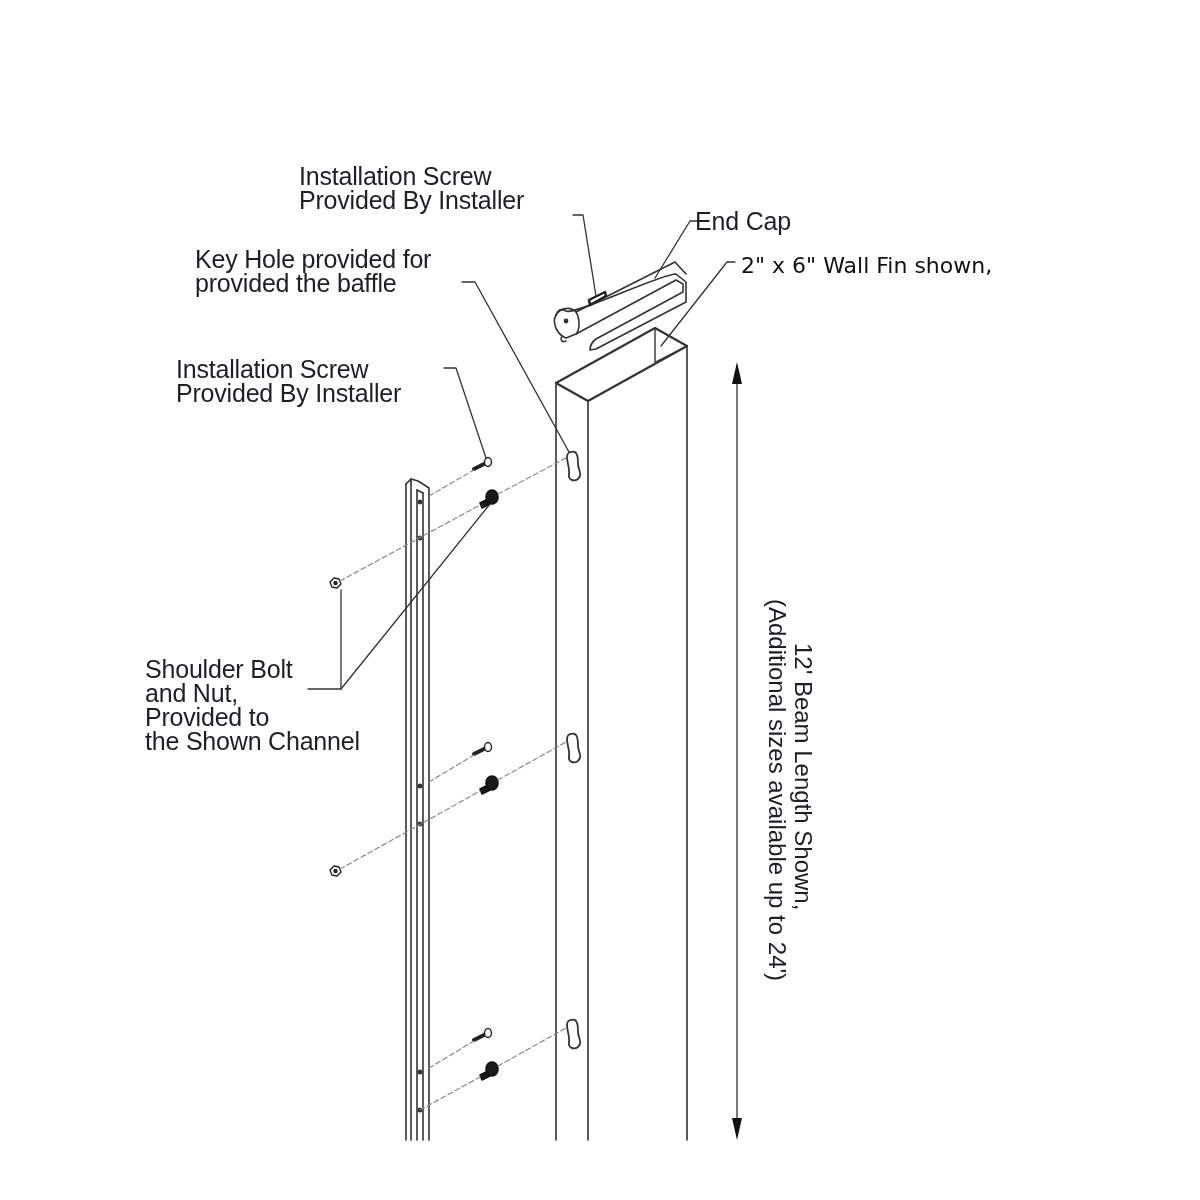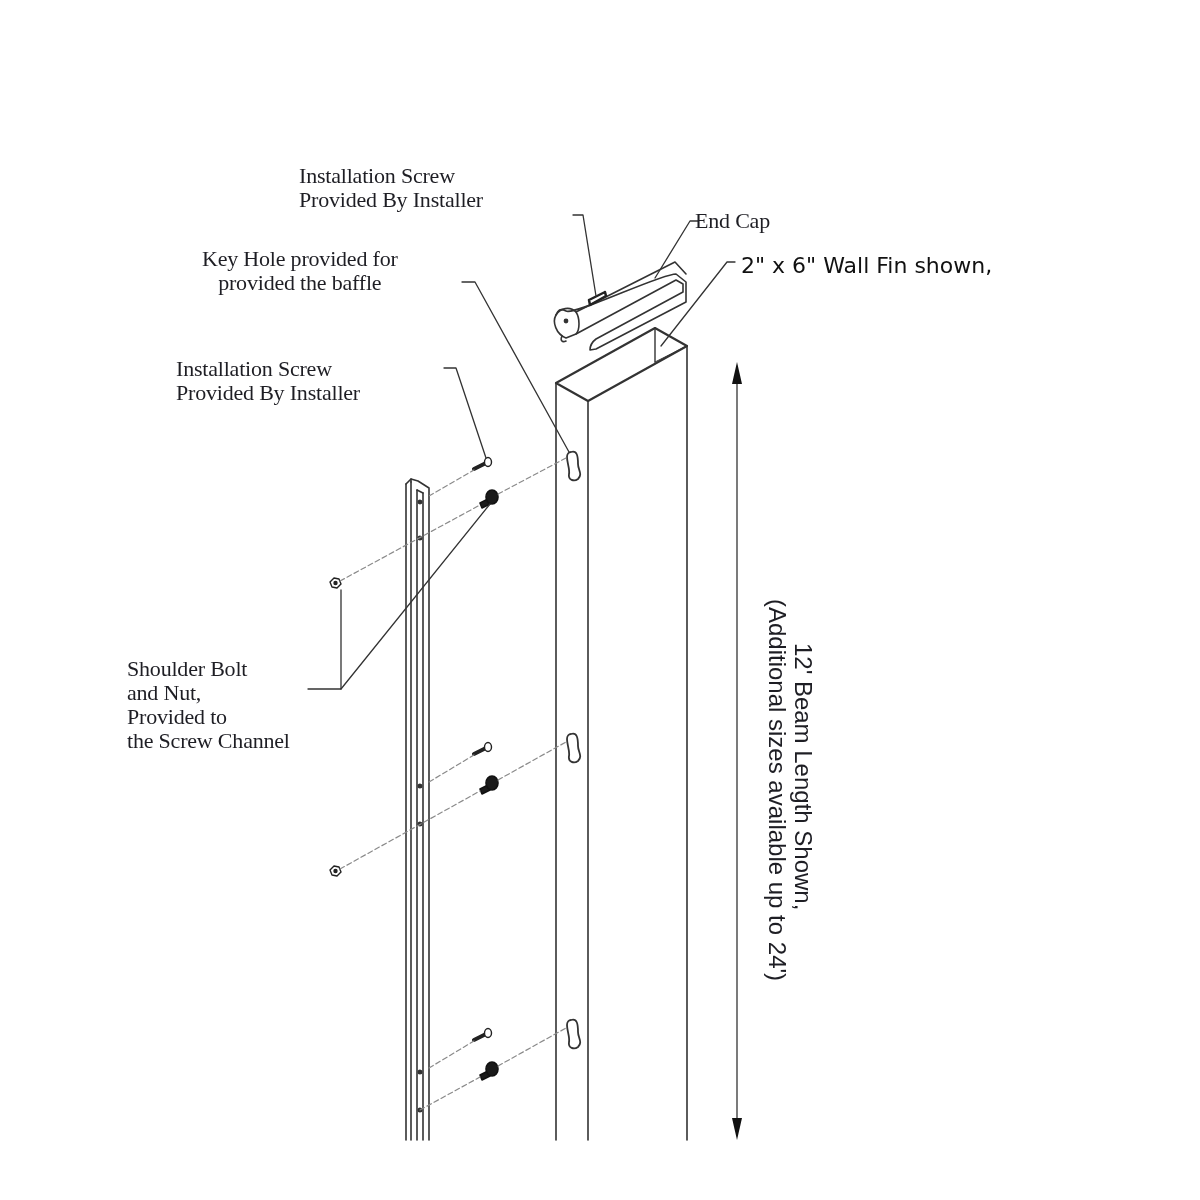--- a/index.html
+++ b/index.html
@@ -1,18 +1,18 @@
 <!DOCTYPE html>
 <html><head>
 <meta charset="utf-8">
 <style>
   html, body { margin: 0; padding: 0; background: #ffffff; }
   body { width: 1200px; height: 1200px; position: relative; overflow: hidden; }
   #diagram { position: absolute; left: 0; top: 0; width: 1200px; height: 1200px; }
-  .lbl { position: absolute; color: #1e1e24; font-family: Liberation Serif, serif; font-size: 22px; line-height: 24px; white-space: nowrap; letter-spacing: -0.2px; }
+  .lbl { position: absolute; color: #1e1e24; font-family: Liberation Sans, sans-serif; font-size: 25px; line-height: 24px; white-space: nowrap; letter-spacing: -0.2px; }
   .lbl-alt { position: absolute; color: #111; font-family: "DejaVu Sans", sans-serif; font-size: 22px; line-height: 30px; white-space: nowrap; }
   .lbl span { display: block; }
   .lbl-alt span { display: block; }
   .vert { position: absolute; left: 790px; top: 790px; transform: translate(-50%, -50%) rotate(90deg); transform-origin: center center; color: #1e1e24; font-family: "Liberation Sans", sans-serif; font-size: 24px; line-height: 26px; white-space: nowrap; text-align: left; }
   .vert span { display: block; }
 </style>
 </head>
 <body>
 
 <svg id="diagram" viewBox="0 0 1200 1200" xmlns="http://www.w3.org/2000/svg">
@@ -140,37 +140,37 @@
 
 <div class="lbl" style="left:299px; top:164px;">
   <span>Installation Screw</span>
   <span>Provided By Installer</span>
 </div>
 
 <div class="lbl" style="left:695px; top:209px;text-align:right;">
   <span>End Cap</span>
 </div>
 
-<div class="lbl" style="left:202px; top:247px;text-align:center;">
+<div class="lbl" style="left:195px; top:247px;">
   <span>Key Hole provided for</span>
   <span>provided the baffle</span>
 </div>
 
 <div class="lbl-alt" style="left:741px; top:251px;">
   <span>2" x 6" Wall Fin shown,</span>
 </div>
 
 <div class="lbl" style="left:176px; top:357px;">
   <span>Installation Screw</span>
   <span>Provided By Installer</span>
 </div>
 
-<div class="lbl" style="left:127px; top:657px;">
+<div class="lbl" style="left:145px; top:657px;">
   <span>Shoulder Bolt</span>
   <span>and Nut,</span>
   <span>Provided to</span>
-  <span>the Screw Channel</span>
+  <span>the Shown Channel</span>
 </div>
 
 <div class="vert">
   <span style="padding-left:44px;">12'  Beam Length Shown,</span>
   <span>(Additional sizes available up to 24')</span>
 </div>
 
 </body></html>

